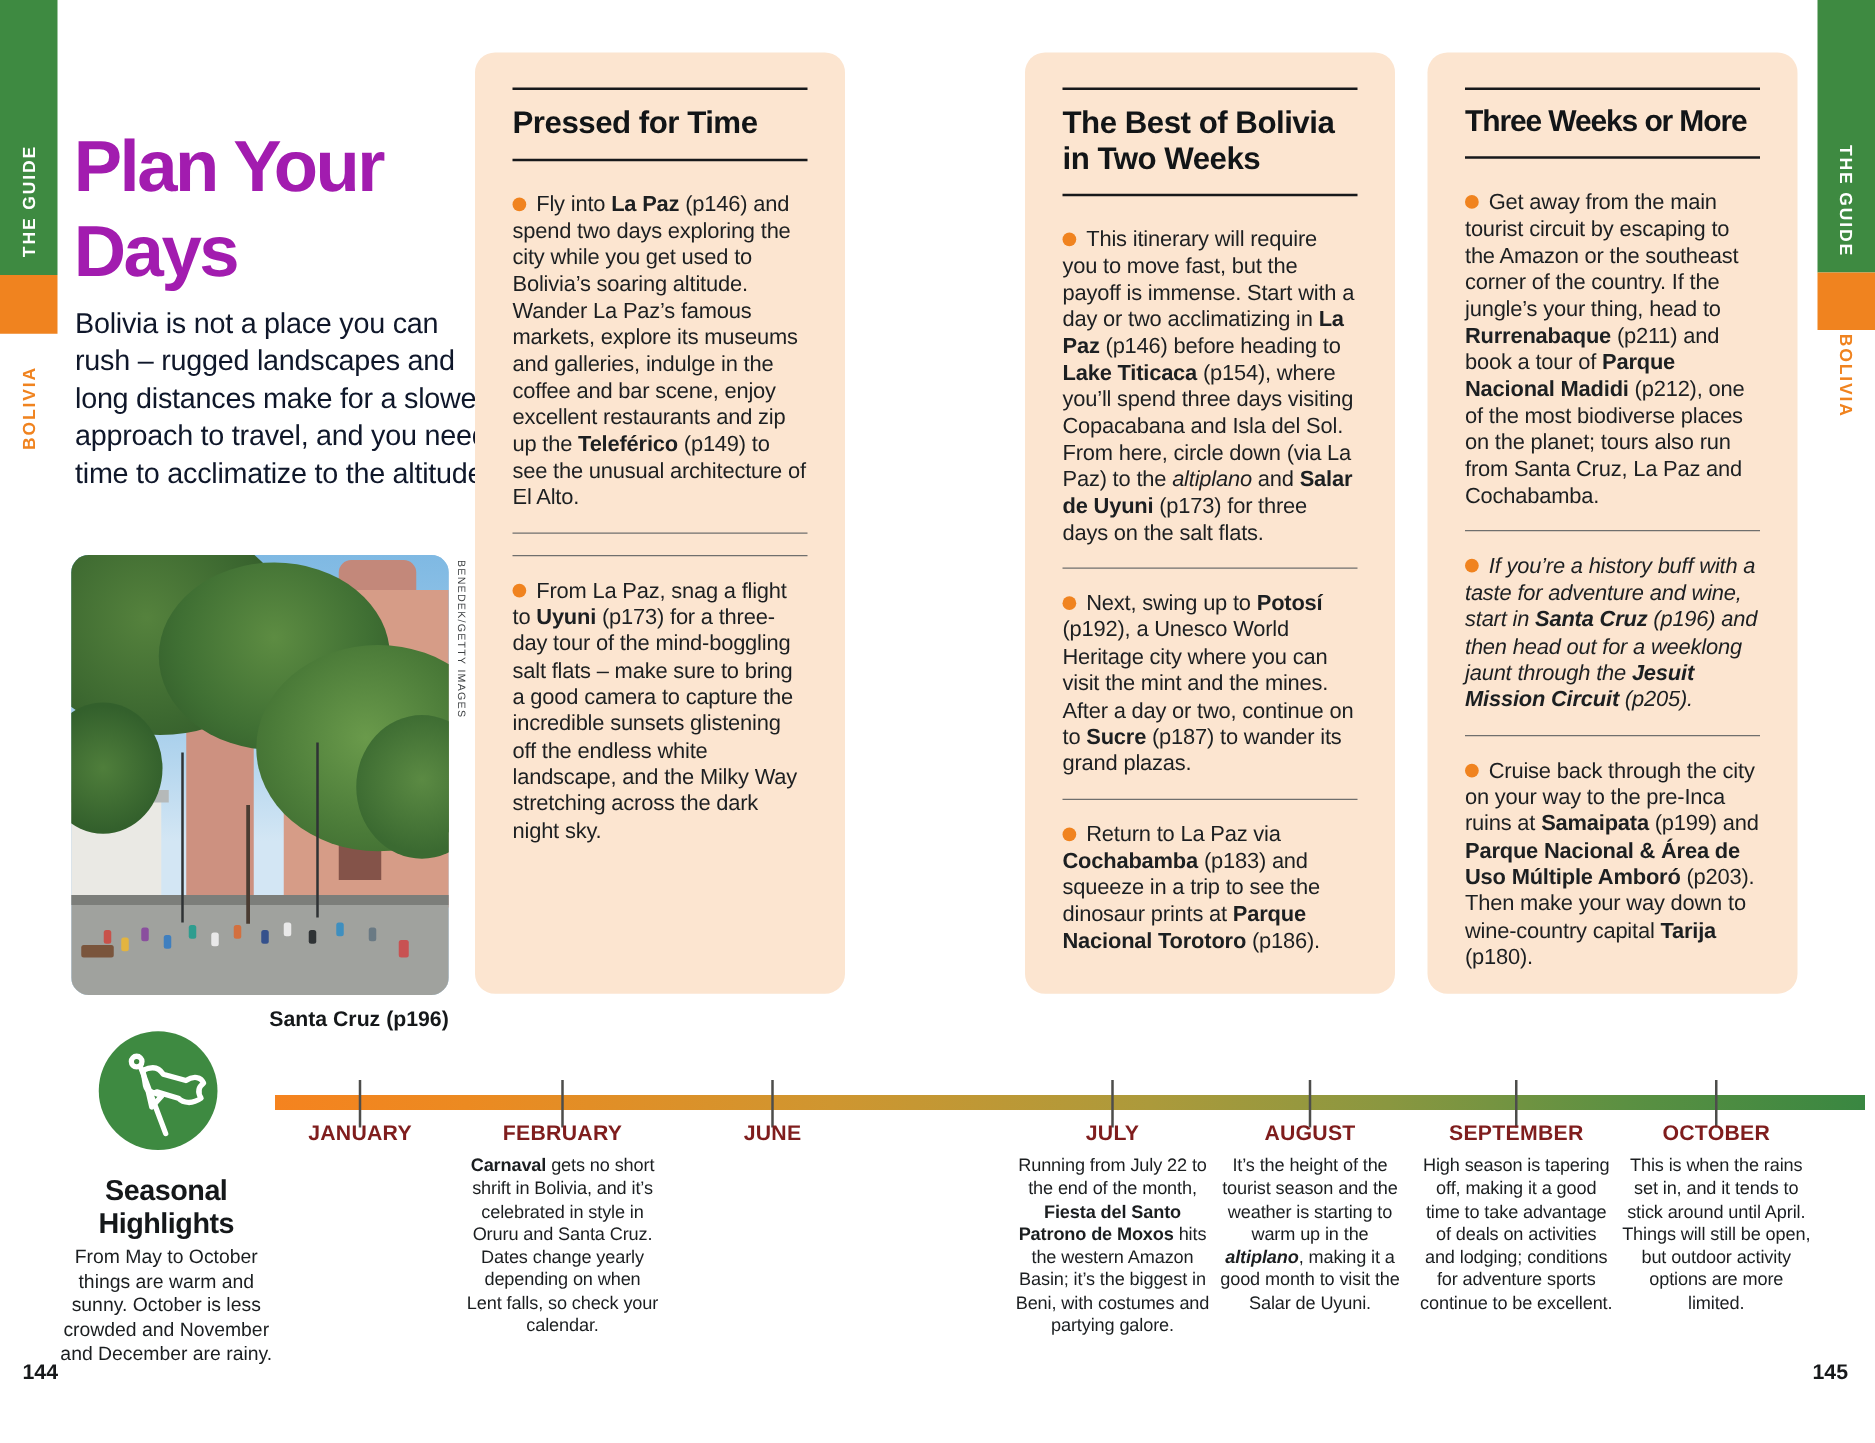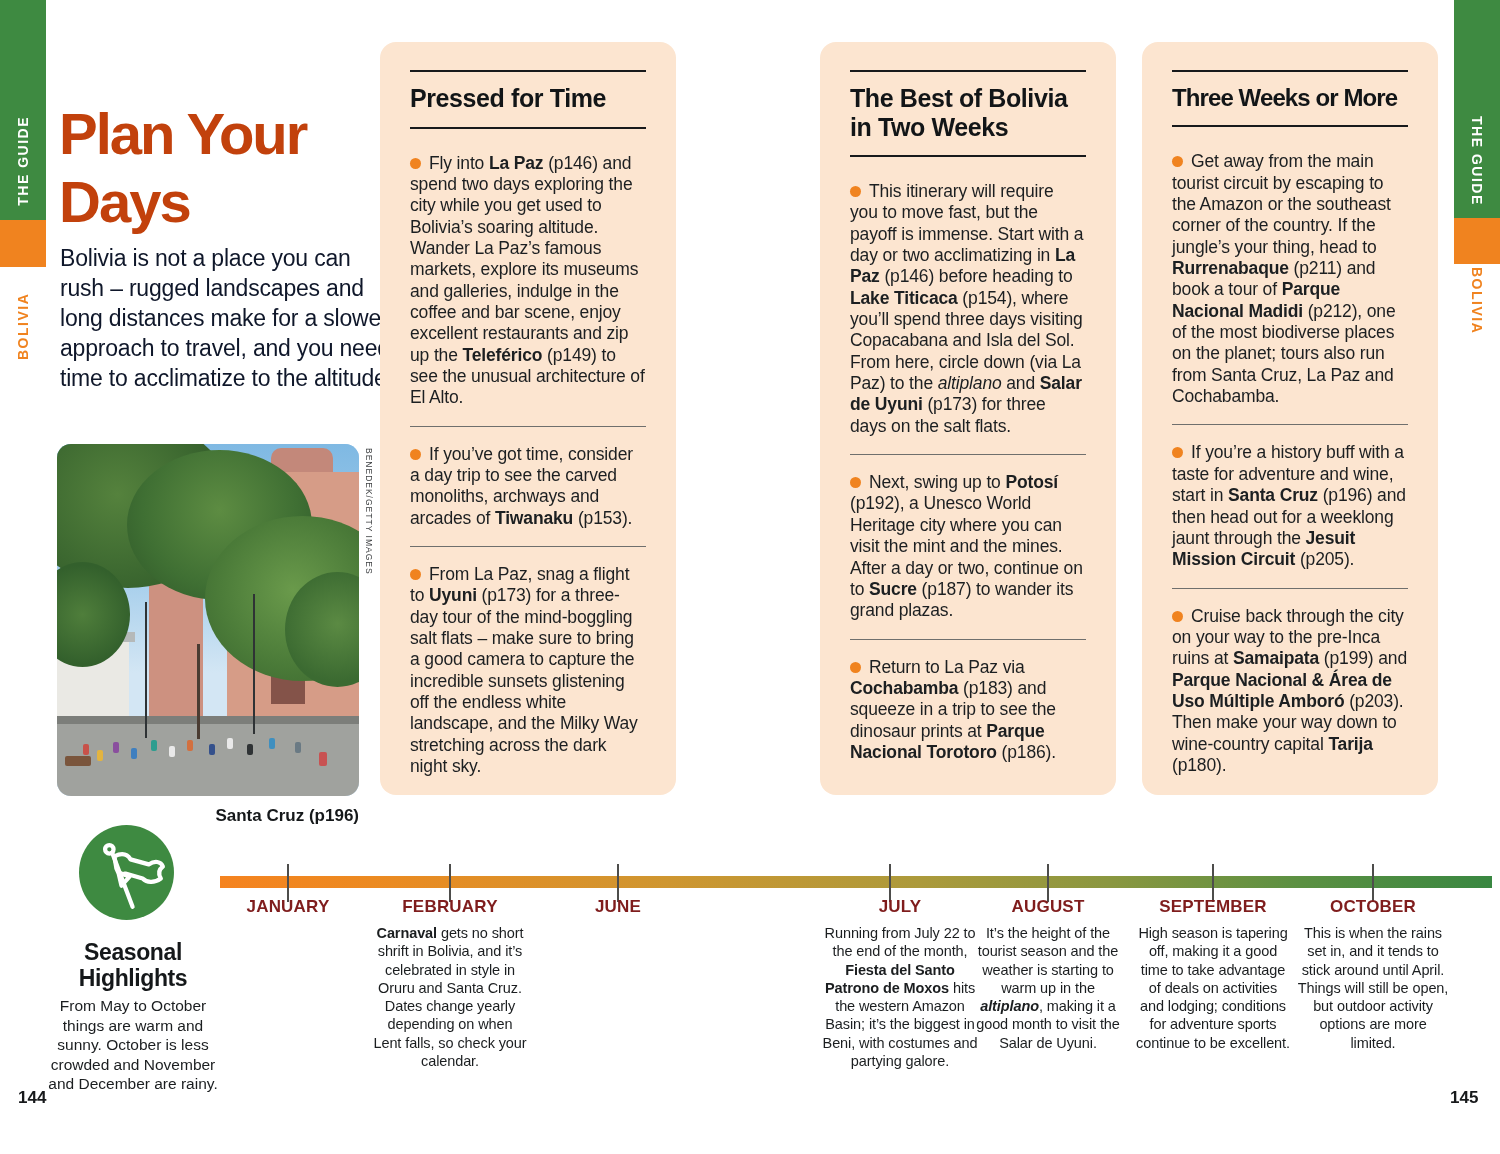--- a/index.html
+++ b/index.html
@@ -21,21 +21,21 @@
   .rail-right-green{left:1454px;top:0;width:46px;height:218px;display:flex;flex-direction:column;align-items:center;justify-content:flex-end;padding-bottom:12px;box-sizing:border-box;}
   .rail-right-orange{left:1454px;top:218px;width:46px;height:46px;}
   .rail-right-bolivia{left:1454px;top:267px;width:46px;height:95px;display:flex;justify-content:center;}
   .vtext-up{writing-mode:vertical-rl;transform:rotate(180deg);}
   .vtext-down{writing-mode:vertical-rl;}
   .rail-label{font-weight:bold;font-size:14px;letter-spacing:1.5px;}
   .rail-label.white{color:#ffffff;}
   .rail-label.orange{color:#f0831f;}
 
   
-  .page-title{left:59px;top:100px;width:330px;font-size:58px;line-height:1.17;font-weight:bold;color:#c2410c;letter-spacing:-2px;}
+  .page-title{left:59px;top:100px;width:330px;font-size:58px;line-height:1.17;font-weight:bold;color:#a21caf;letter-spacing:-2px;}
   .intro{left:60px;top:244px;width:340px;font-size:23px;line-height:1.3;color:#0f172a;letter-spacing:-0.2px;}
 
   
   .photo{left:57px;top:444px;width:302px;height:352px;border-radius:14px;overflow:hidden;background:#9fc7e6;}
   .photo *{position:absolute;}
   .sky{left:0;top:0;width:302px;height:352px;background:linear-gradient(180deg,#7fb9e3 0%,#a9d0ec 40%,#d3e6f4 65%);}
   .cath{background:#d0957f;}
   .tower-l{left:92px;top:86px;width:54px;height:196px;background:#cd9180;}
   .tower-l-top{left:97px;top:58px;width:44px;height:34px;background:#c4887b;border-radius:8px 8px 0 0;}
   .cath-main{left:170px;top:28px;width:132px;height:254px;background:#d69c87;}
@@ -151,21 +151,20 @@
 </div>
 <div class="abs photo-credit vtext-down">BENEDEK/GETTY IMAGES</div>
 <div class="abs photo-caption">Santa Cruz (p196)</div>
 
 <div class="abs card card1">
   <div class="card-toprule"></div>
   <div class="card-title">Pressed for Time</div>
   <div class="card-titlerule"></div>
   <div class="card-body"><span class="dot"></span><span><span>Fly into </span><span class="b">La Paz</span><span> (p146) and spend two days exploring the city while you get used to Bolivia’s soaring altitude. Wander La Paz’s famous markets, explore its museums and galleries, indulge in the coffee and bar scene, enjoy excellent restaurants and zip up the </span><span class="b">Teleférico</span><span> (p149) to see the unusual architecture of El Alto.</span></span></div>
   <div class="item-sep"></div>
-  <div class="card-body" style="margin-top:0;"><span class="dot"></span><span><span>If you’ve got time, consider a day trip to see the carved monoliths, archways and arcades of </span><span class="b">Tiwanaku</span><span> (p153).</span></span></div>
   <div class="item-sep"></div>
   <div class="card-body" style="margin-top:0;"><span class="dot"></span><span><span>From La Paz, snag a flight to </span><span class="b">Uyuni</span><span> (p173) for a three-day tour of the mind-boggling salt flats – make sure to bring a good camera to capture the incredible sunsets glistening off the endless white landscape, and the Milky Way stretching across the dark night sky.</span></span></div>
 </div>
 
 <div class="abs card card2">
   <div class="card-toprule"></div>
   <div class="card-title">
       <div>The Best of Bolivia</div>
       <div>in Two Weeks</div>
     </div>
@@ -176,21 +175,21 @@
   <div class="item-sep"></div>
   <div class="card-body" style="margin-top:0;"><span class="dot"></span><span><span>Return to La Paz via </span><span class="b">Cochabamba</span><span> (p183) and squeeze in a trip to see the dinosaur prints at </span><span class="b">Parque Nacional Torotoro</span><span> (p186).</span></span></div>
 </div>
 
 <div class="abs card card3">
   <div class="card-toprule"></div>
   <div class="card-title">Three Weeks or More</div>
   <div class="card-titlerule"></div>
   <div class="card-body"><span class="dot"></span><span><span>Get away from the main tourist circuit by escaping to the Amazon or the southeast corner of the country. If the jungle’s your thing, head to </span><span class="b">Rurrenabaque</span><span> (p211) and book a tour of </span><span class="b">Parque Nacional Madidi</span><span> (p212), one of the most biodiverse places on the planet; tours also run from Santa Cruz, La Paz and Cochabamba.</span></span></div>
   <div class="item-sep"></div>
-  <div class="card-body" style="margin-top:17px;"><span class="dot"></span><span><span>If you’re a history buff with a taste for adventure and wine, start in </span><span class="b">Santa Cruz</span><span> (p196) and then head out for a weeklong jaunt through the </span><span class="b">Jesuit Mission Circuit</span><span> (p205).</span></span></div>
+  <div class="card-body" style="margin-top:17px;font-style:italic;"><span class="dot"></span><span><span>If you’re a history buff with a taste for adventure and wine, start in </span><span class="b">Santa Cruz</span><span> (p196) and then head out for a weeklong jaunt through the </span><span class="b">Jesuit Mission Circuit</span><span> (p205).</span></span></div>
   <div class="item-sep"></div>
   <div class="card-body" style="margin-top:0;"><span class="dot"></span><span><span>Cruise back through the city on your way to the pre-Inca ruins at </span><span class="b">Samaipata</span><span> (p199) and </span><span class="b">Parque Nacional &amp; Área de Uso Múltiple Amboró</span><span> (p203). Then make your way down to wine-country capital </span><span class="b">Tarija</span><span> (p180).</span></span></div>
 </div>
 
 <div class="abs season-circle">
   <svg viewBox="0 0 96 96" width="97" height="97">
     <circle cx="48" cy="48" r="47" fill="#3e8a41"></circle>
     <g fill="none" stroke="#ffffff" stroke-width="4.2" stroke-linecap="round" stroke-linejoin="round">
       <circle cx="31" cy="25" r="4.2"></circle>
       <path d="M34 29 L54 82"></path>
@@ -217,21 +216,21 @@
 <div class="abs month" style="left:210px;">
   <div class="month-label">JANUARY</div>
 </div>
 <div class="abs month" style="left:372px;">
   <div class="month-label">FEBRUARY</div>
   <div class="month-text"><span class="b">Carnaval</span><span> gets no short shrift in Bolivia, and it’s celebrated in style in Oruru and Santa Cruz. Dates change yearly depending on when Lent falls, so check your calendar.</span></div>
 </div>
 <div class="abs month" style="left:540px;">
   <div class="month-label">JUNE</div>
 </div>
-<div class="abs month" style="left:812px;margin-left:10px;">
+<div class="abs month" style="left:812px;">
   <div class="month-label">JULY</div>
   <div class="month-text"><span>Running from July 22 to the end of the month, </span><span class="b">Fiesta del Santo Patrono de Moxos</span><span> hits the western Amazon Basin; it’s the biggest in Beni, with costumes and partying galore.</span></div>
 </div>
 <div class="abs month" style="left:970px;">
   <div class="month-label">AUGUST</div>
   <div class="month-text"><span>It’s the height of the tourist season and the weather is starting to warm up in the </span><span class="b i">altiplano</span><span>, making it a good month to visit the Salar de Uyuni.</span></div>
 </div>
 <div class="abs month" style="left:1135px;">
   <div class="month-label">SEPTEMBER</div>
   <div class="month-text"><span>High season is tapering off, making it a good time to take advantage of deals on activities and lodging; conditions for adventure sports continue to be excellent.</span></div>

